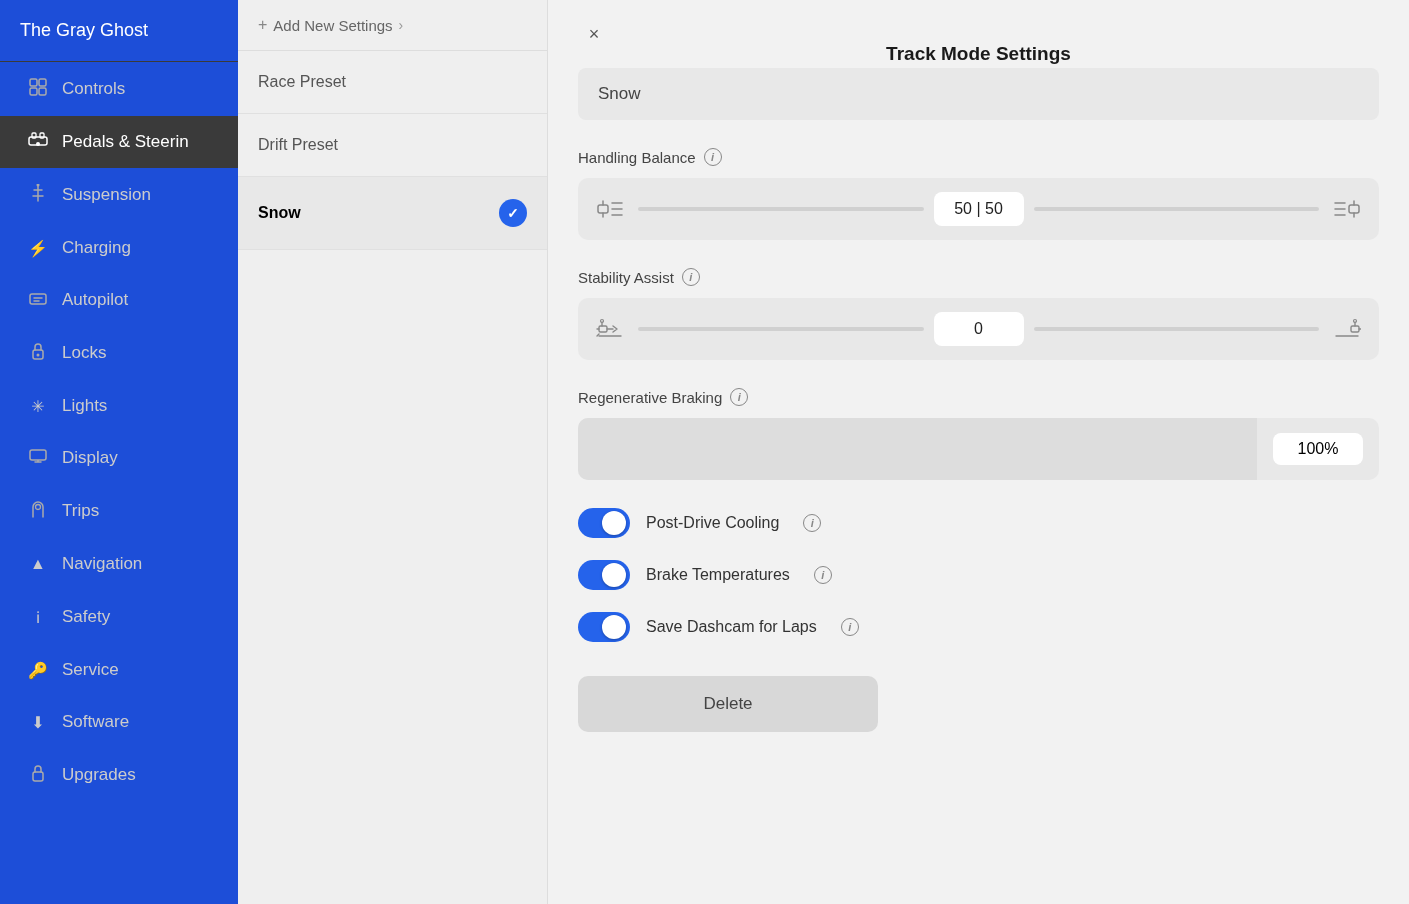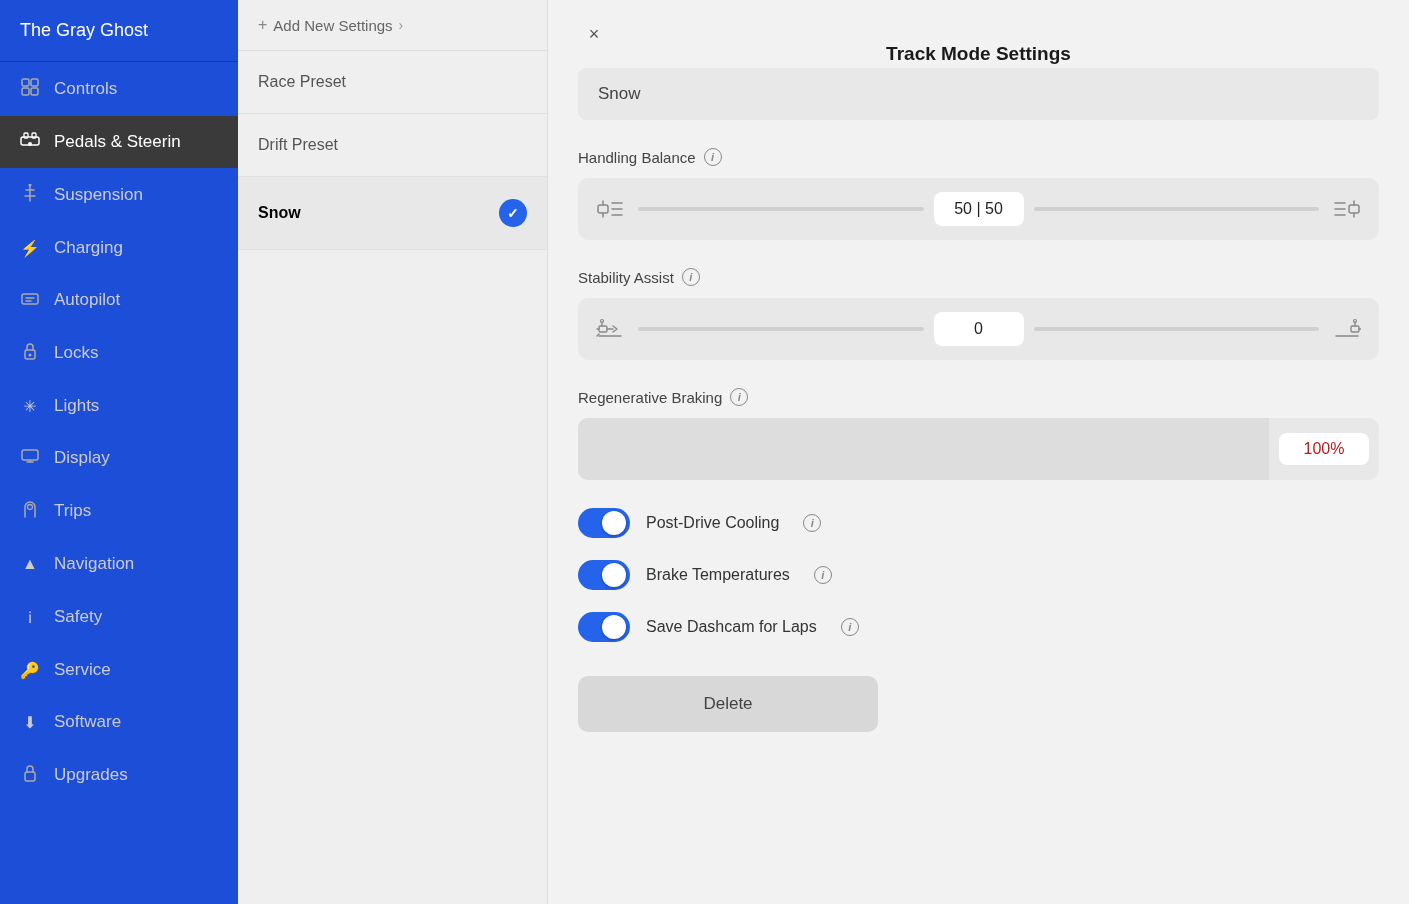--- a/index.html
+++ b/index.html
@@ -24,21 +24,21 @@
     .sidebar-car-name {
       color: #fff;
       font-size: 18px;
       font-weight: 500;
       padding: 20px 20px 20px 20px;
       border-bottom: 1px solid #3a3a3a;
     }
     .sidebar-item {
       display: flex;
       align-items: center;
-      padding: 16px 20px;
+      padding: 16px 28px;
       color: #ccc;
       font-size: 17px;
       cursor: pointer;
       gap: 14px;
     }
     .sidebar-item.active {
       background: #3a3a3a;
       color: #fff;
     }
     .sidebar-item .icon {
@@ -235,24 +235,24 @@
       overflow: hidden;
     }
     .regen-bar {
       background: #ddd;
       flex: 1;
       height: 100%;
     }
     .regen-value-box {
       background: #fff;
       border-radius: 8px;
-      margin: 10px;
+      margin: 16px;
       padding: 7px 18px;
       font-size: 16px;
-      color: #b91c1c;
+      color: #000000;
       font-weight: 500;
       min-width: 90px;
       text-align: center;
     }
 
     
     .toggle-row {
       display: flex;
       align-items: center;
       gap: 16px;

